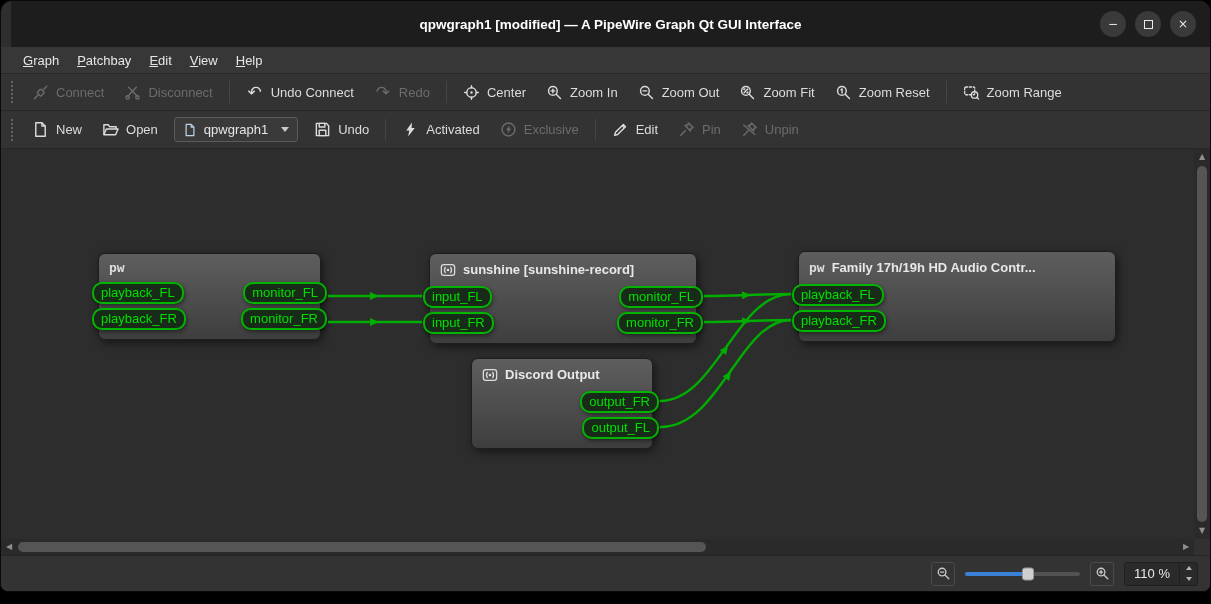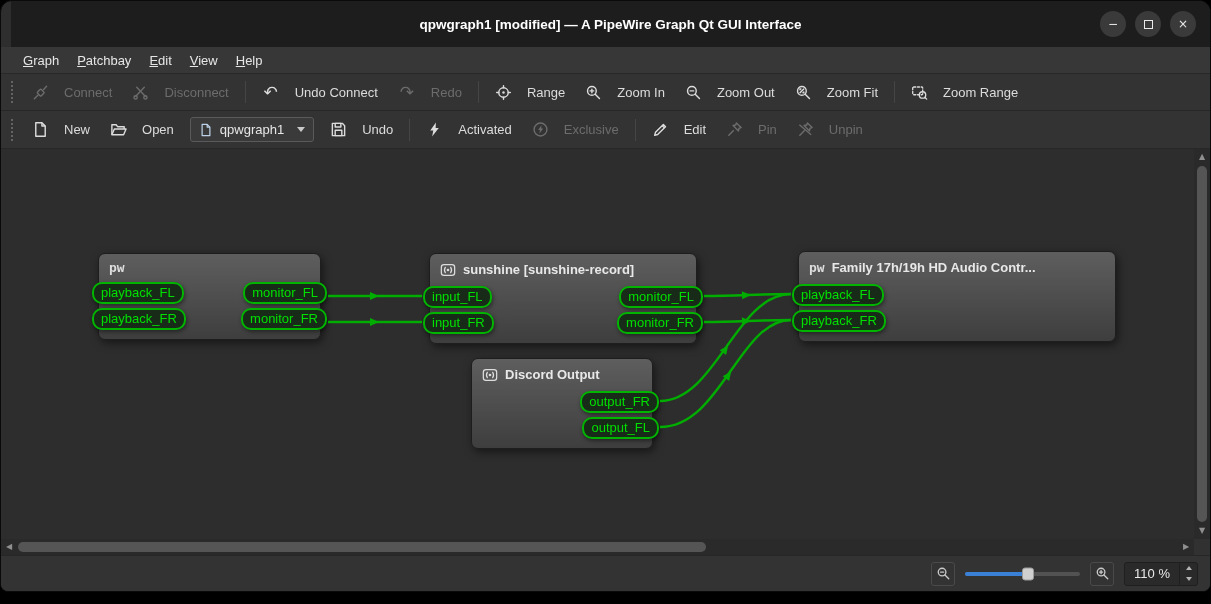--- a/index.html
+++ b/index.html
@@ -24,21 +24,21 @@
              padding-left:13px; border-bottom:1px solid #282828; flex:none; }
   .menu-item { color:#e6e6e6; font-size:13px; padding:4px 9px; cursor:default; }
   .menu-item u { text-decoration:underline; }
 
   
   .toolbar { height:37px; background:#333333; display:flex; align-items:center;
              border-bottom:1px solid #272727; padding:0 6px; flex:none; }
   .toolbar.second { height:38px; }
   .tb-handle { width:0; height:22px; border-left:2px dotted #646464; margin:0 9px 0 4px; }
   .tb-sep { width:1px; height:22px; background:#454545; margin:0 6px; }
-  .tb-btn { display:flex; align-items:center; gap:15px; color:#dcdcdc; font-size:13px;
+  .tb-btn { display:flex; align-items:center; gap:7px; color:#dcdcdc; font-size:13px;
             padding:6px 10px; border-radius:3px; white-space:nowrap; }
   .tb-btn.disabled { color:#6c6c6c; }
   .tb-btn svg { flex:none; }
   .uico { font-family:"DejaVu Sans",sans-serif; font-size:17px; line-height:14px;
           width:18px; text-align:center; display:inline-block; }
   .combo { display:flex; align-items:center; gap:7px; border:1px solid #5a5a5a;
            background:#3a3a3a; border-radius:3px; padding:4px 8px; margin:0 6px;
            color:#e6e6e6; font-size:13px; }
   .combo .arrow { width:0; height:0; border-left:4px solid transparent;
                   border-right:4px solid transparent; border-top:5px solid #c9c9c9;
@@ -165,21 +165,21 @@
     </div>
 
     <div class="tb-sep"></div>
 
     <div class="tb-btn">
       <svg width="17" height="17" viewBox="0 0 18 18" fill="none" stroke="currentColor" stroke-width="1.5" stroke-linecap="round">
           <circle cx="9" cy="9" r="5"></circle>
           <circle cx="9" cy="9" r="1.3" fill="currentColor" stroke="none"></circle>
           <path d="M9 1.8 V4 M9 14 v2.2 M1.8 9 H4 M14 9 h2.2"></path>
         </svg>
-      <span>Range</span>
+      <span>Center</span>
     </div>
     <div class="tb-btn">
       <svg width="17" height="17" viewBox="0 0 18 18" fill="none" stroke="currentColor" stroke-width="1.5" stroke-linecap="round">
           <circle cx="7.3" cy="7.3" r="4.6"></circle>
           <path d="M10.8 10.8 L15.3 15.3"></path>
           <path d="M5.4 7.3 h3.8 M7.3 5.4 v3.8"></path>
         </svg>
       <span>Zoom In</span>
     </div>
     <div class="tb-btn">
@@ -190,20 +190,28 @@
         </svg>
       <span>Zoom Out</span>
     </div>
     <div class="tb-btn">
       <svg width="17" height="17" viewBox="0 0 18 18" fill="none" stroke="currentColor" stroke-width="1.5" stroke-linecap="round">
           <circle cx="7.3" cy="7.3" r="4.6"></circle>
           <path d="M10.8 10.8 L15.3 15.3"></path>
           <path d="M5.3 9.3 L9.3 5.3 M5.3 6.2 V5.3 h.9 M8.4 9.3 h.9 v-.9"></path>
         </svg>
       <span>Zoom Fit</span>
+    </div>
+    <div class="tb-btn">
+      <svg width="17" height="17" viewBox="0 0 18 18" fill="none" stroke="currentColor" stroke-width="1.5" stroke-linecap="round">
+          <circle cx="7.3" cy="7.3" r="4.6"></circle>
+          <path d="M10.8 10.8 L15.3 15.3"></path>
+          <path d="M7.5 5.2 v4.3 M6.4 6.1 l1.1-.9"></path>
+        </svg>
+      <span>Zoom Reset</span>
     </div>
 
     <div class="tb-sep"></div>
 
     <div class="tb-btn">
       <svg width="17" height="17" viewBox="0 0 18 18" fill="none" stroke="currentColor" stroke-width="1.4" stroke-linecap="round">
           <rect x="1.8" y="3.2" width="10.6" height="8.2" rx="1" stroke-dasharray="2.2 1.8"></rect>
           <circle cx="12.2" cy="11.6" r="3.4"></circle>
           <path d="M14.8 14.2 l1.8 1.8"></path>
         </svg>

